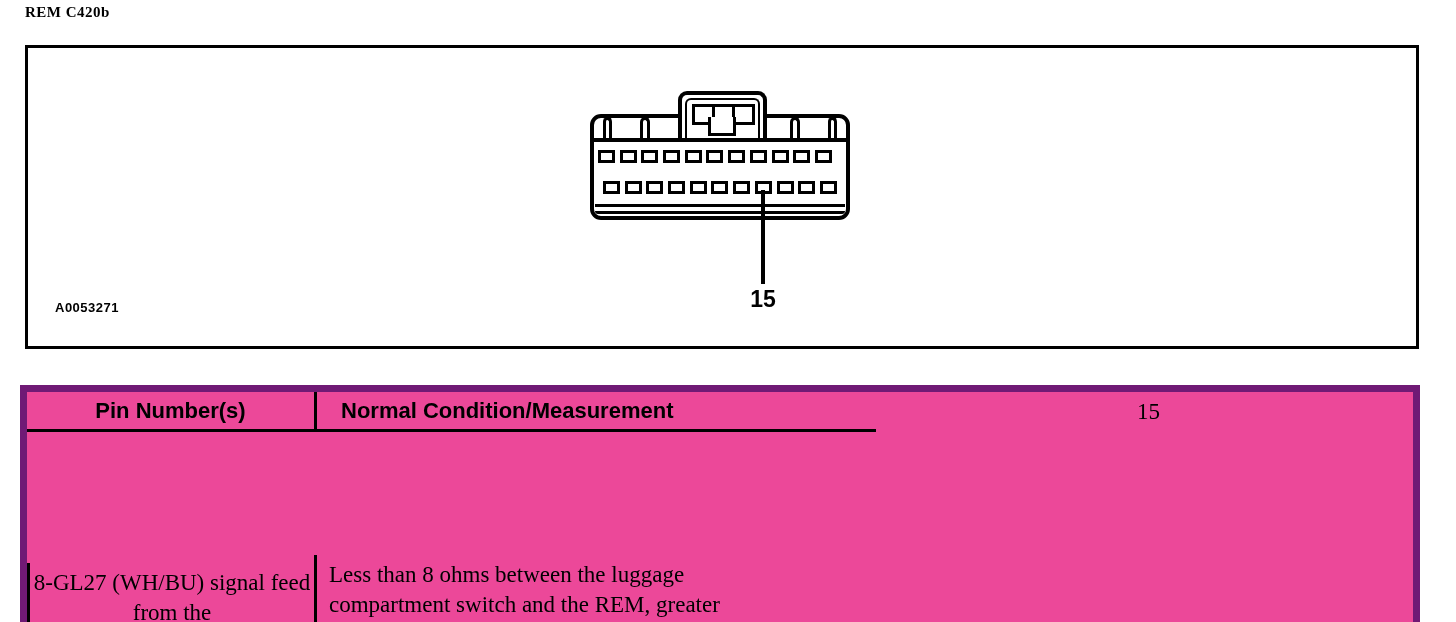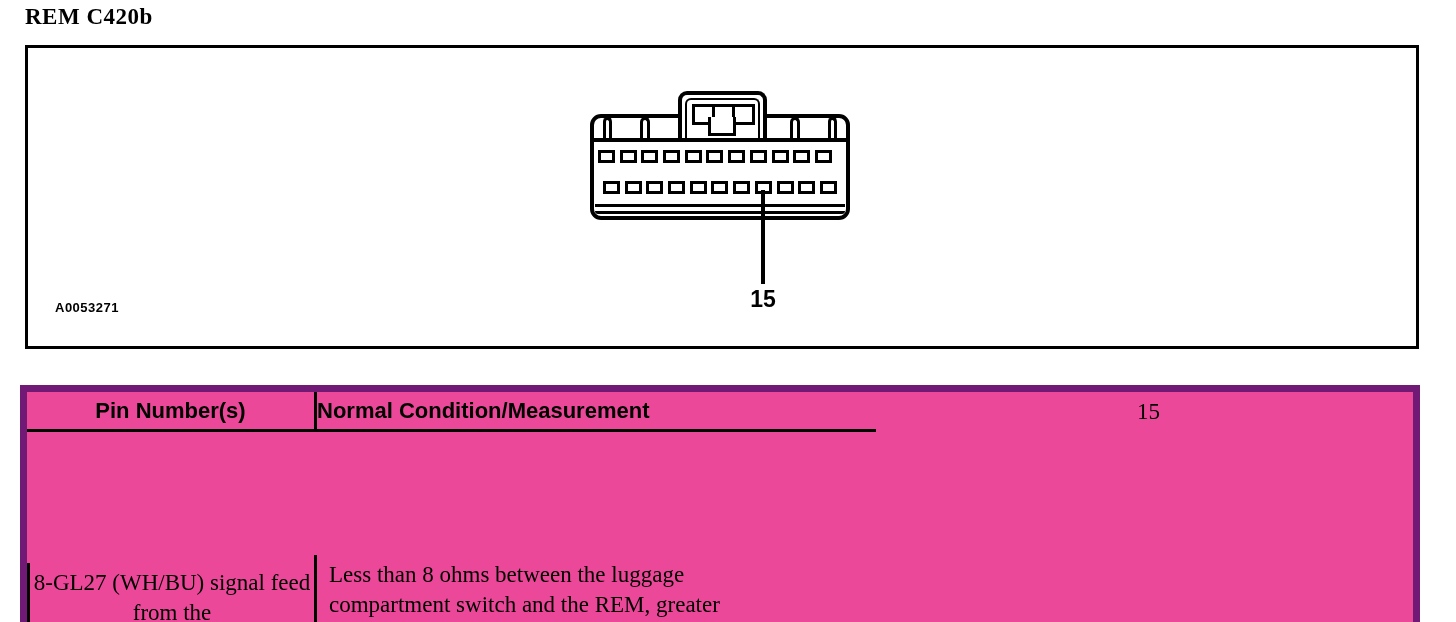--- a/index.html
+++ b/index.html
@@ -2,21 +2,21 @@
 <html><head>
 <meta charset="utf-8">
 <style>
   * { margin: 0; padding: 0; box-sizing: border-box; }
   html, body { width: 1456px; height: 622px; background: #ffffff; overflow: hidden; }
   body { font-family: "Liberation Serif", serif; color: #000; position: relative; }
 
   .page-title {
     position: absolute; left: 25px; top: 4px;
     font-family: "Liberation Serif", serif;
-    font-size: 23px; font-weight: bold; letter-spacing: 0.5px;
+    font-size: 15px; font-weight: bold; letter-spacing: 0.5px;
   }
 
   
   .figure-box {
     position: absolute; left: 25px; top: 45px;
     width: 1394px; height: 304px;
     border: 3px solid #000; background: #fff;
   }
 
   .connector, .connector div { position: absolute; }
@@ -93,21 +93,21 @@
     display: grid; grid-template-columns: 287px 562px 545px;
   }
   .pin-table .cell { min-height: 0; }
   .pin-table .c2, .pin-table .c3 { border-left: 3px solid #000; }
   .pin-table .head {
     height: 40px; border-bottom: 3px solid #000;
     font-family: "Liberation Sans", sans-serif;
     font-size: 22px; font-weight: bold;
     display: flex; align-items: center; justify-content: center;
   }
-  .pin-table .head.c3 { justify-content: flex-start; padding-left: 0; }
+  .pin-table .head.c3 { justify-content: flex-start; padding-left: 24px; }
   .pin-table .bodycell {
     min-height: 163px;
     font-family: "Liberation Serif", serif;
     font-size: 23px; line-height: 30px;
     padding-top: 5px; white-space: pre-line;
   }
   .pin-table .bodycell.c1 { text-align: center; }
   .pin-table .bodycell.c2 { text-align: center; margin-top: 8px; }
   .pin-table .bodycell.c3 { padding: 5px 24px 8px 12px; text-align: left; }
 </style>

